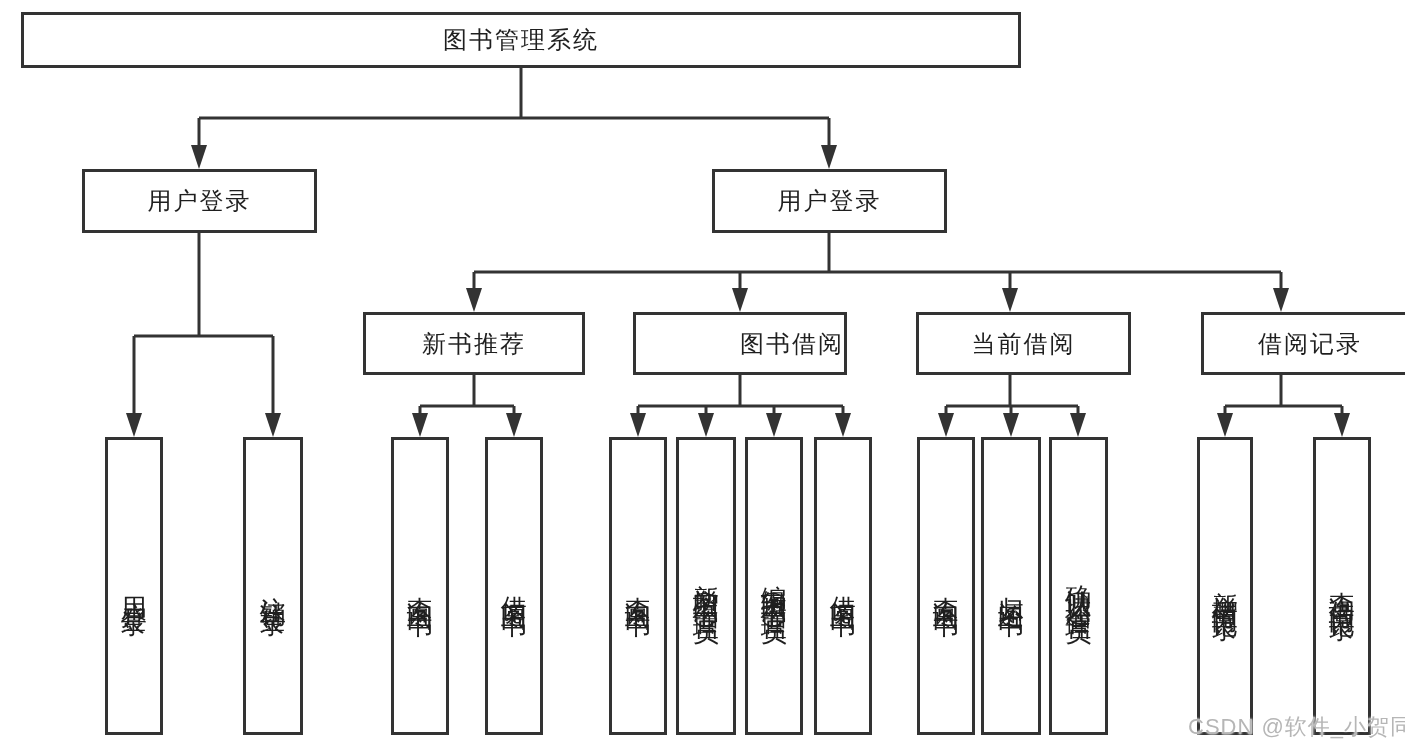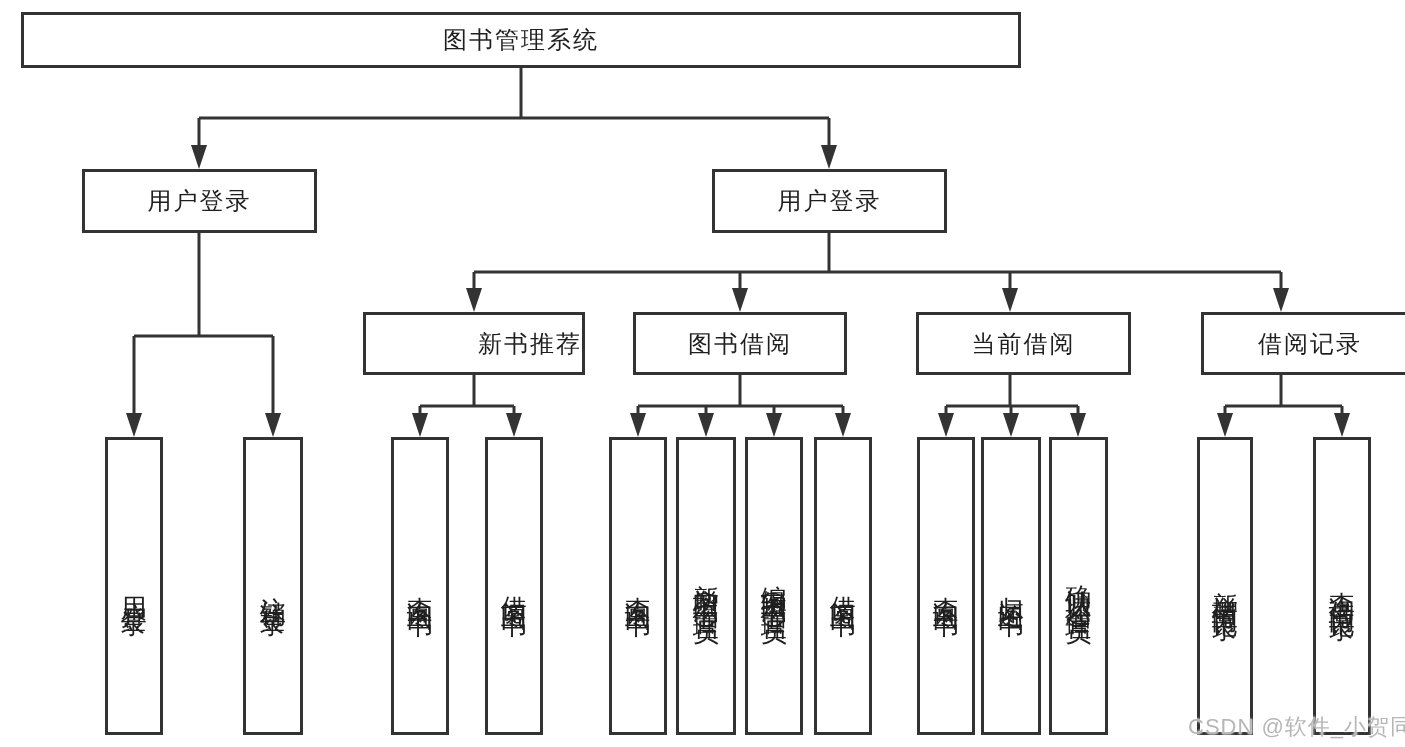--- a/index.html
+++ b/index.html
@@ -25,22 +25,22 @@
     display: flex;
     align-items: center;
     justify-content: center;
     color: #1f1f1f;
   }
   .h-label { font-size: 24px; letter-spacing: 2px; white-space: nowrap; }
   .root-box { left: 21px; top: 12px; width: 1000px; height: 56px; }
   .l2-user  { left: 82px;  top: 169px; width: 235px; height: 64px; }
   .l2-book  { left: 712px; top: 169px; width: 235px; height: 64px; }
   .l3 { top: 312px; height: 63px; }
-  .l3-0 { left: 363px;  width: 222px; justify-content: flex-end; }
-  .l3-1 { left: 633px;  width: 214px; }
+  .l3-0 { left: 363px;  width: 222px; }
+  .l3-1 { left: 633px;  width: 214px; justify-content: flex-end; }
   .l3-2 { left: 916px;  width: 215px; }
   .l3-3 { left: 1201px; width: 218px; }
   .leaf { top: 437px; height: 298px; }
   .leaf .v-label {
     writing-mode: vertical-rl;
     text-orientation: mixed;
     font-size: 26px;
     line-height: 1.1;
     letter-spacing: 5px;
     white-space: nowrap;

